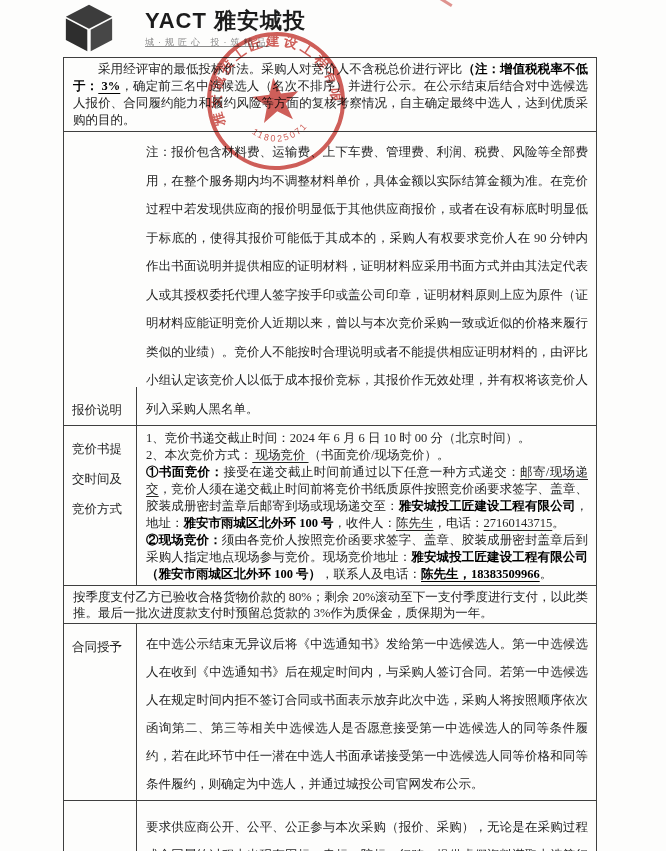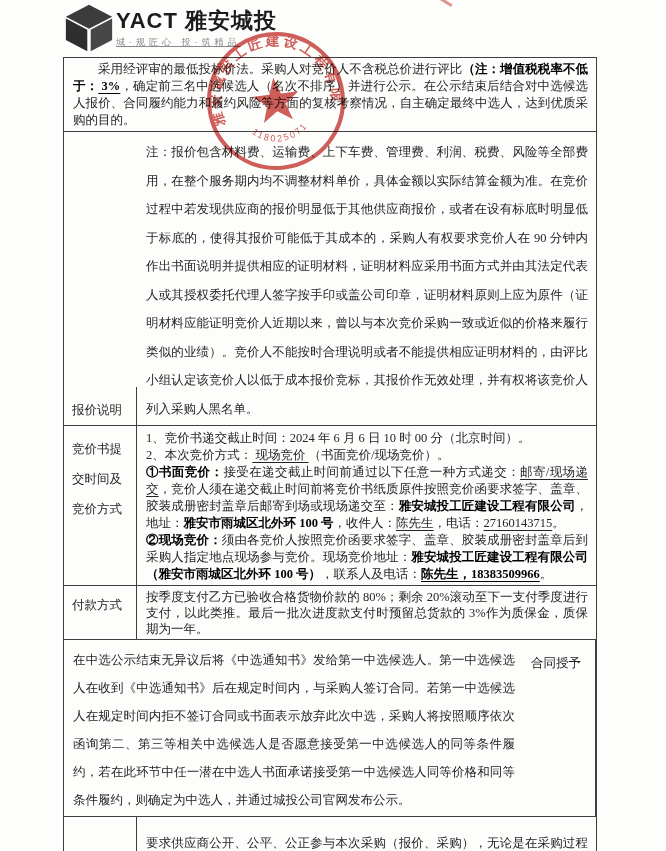--- a/index.html
+++ b/index.html
@@ -7,21 +7,21 @@
     width:666px;height:851px;overflow:hidden;position:relative;
     background:#fdfdfc;
     font-family:"Liberation Serif","DejaVu Serif",serif;
     color:#222;
   }
   .page{position:absolute;inset:0;}
 
   
   .header{position:absolute;left:63px;top:4px;height:50px;display:flex;align-items:flex-start;}
   .cube{width:52px;height:48px;display:block;}
-  .logo-txt{margin-left:1px;padding-top:5px;}
+  .logo-txt{margin-left:30px;padding-top:5px;}
   .logo-title{
     font-family:"Liberation Sans","DejaVu Sans",sans-serif;
     font-weight:bold;font-size:22px;letter-spacing:1px;color:#1c1c1c;line-height:24px;
   }
   .logo-tagline{
     font-family:"Liberation Sans","DejaVu Sans",sans-serif;
     font-size:9px;color:#8a8a8a;letter-spacing:4px;margin-top:3px;text-decoration:underline;
   }
 
   
@@ -100,30 +100,29 @@
       <div class="trow row-2">
         <div class="cell cell-label">竞价书提交时间及竞价方式</div>
         <div class="cell cell-content">
           <p class="para"><span>1、竞价书递交截止时间：2024 年 6 月 6 日 10 时 00 分（北京时间）。</span></p>
           <p class="para"><span>2、本次竞价方式：</span><span class="u"> 现场竞价 </span><span>（书面竞价/现场竞价）。</span></p>
           <p class="para"><span class="b">①书面竞价：</span><span>接受在递交截止时间前通过以下任意一种方式递交：</span><span class="u">邮寄/现场递交</span><span>，竞价人须在递交截止时间前将竞价书纸质原件按照竞价函要求签字、盖章、胶装成册密封盖章后邮寄到场或现场递交至：</span><span class="b">雅安城投工匠建设工程有限公司</span><span>，地址：</span><span class="b">雅安市雨城区北外环 100 号</span><span>，收件人：</span><span class="u">陈先生</span><span>，电话：</span><span class="u">27160143715</span><span>。</span></p>
           <p class="para"><span class="b">②现场竞价：</span><span>须由各竞价人按照竞价函要求签字、盖章、胶装成册密封盖章后到采购人指定地点现场参与竞价。现场竞价地址：</span><span class="b">雅安城投工匠建设工程有限公司（雅安市雨城区北外环 100 号）</span><span>，联系人及电话：</span><span class="b u">陈先生，18383509966</span><span>。</span></p>
         </div>
       </div>
       <div class="trow row-3">
-        <div class="cell cell-label">付款方式</div>
         <div class="cell cell-content">
           <p class="para"><span>按季度支付乙方已验收合格货物价款的 80%；剩余 20%滚动至下一支付季度进行支付，以此类推。最后一批次进度款支付时预留总货款的 3%作为质保金，质保期为一年。</span></p>
         </div>
       </div>
       <div class="trow row-4">
+        <div class="cell cell-label">合同授予</div>
         <div class="cell cell-content">
           <p class="para"><span>在中选公示结束无异议后将《中选通知书》发给第一中选候选人。第一中选候选人在收到《中选通知书》后在规定时间内，与采购人签订合同。若第一中选候选人在规定时间内拒不签订合同或书面表示放弃此次中选，采购人将按照顺序依次函询第二、第三等相关中选候选人是否愿意接受第一中选候选人的同等条件履约，若在此环节中任一潜在中选人书面承诺接受第一中选候选人同等价格和同等条件履约，则确定为中选人，并通过城投公司官网发布公示。</span></p>
         </div>
-        <div class="cell cell-label">合同授予</div>
       </div>
       <div class="trow row-5">
         <div class="cell cell-label">廉洁要求</div>
         <div class="cell cell-content">
           <p class="para"><span>要求供应商公开、公平、公正参与本次采购（报价、采购），无论是在采购过程或合同履约过程中出现有围标、串标、陪标、行贿、提供虚假资料谋取中选等行为的，采购人将按照下列规定处理供应商：</span></p>
         </div>
       </div>
     </div>
 
   <svg class="stamp" viewBox="0 0 142 142">

